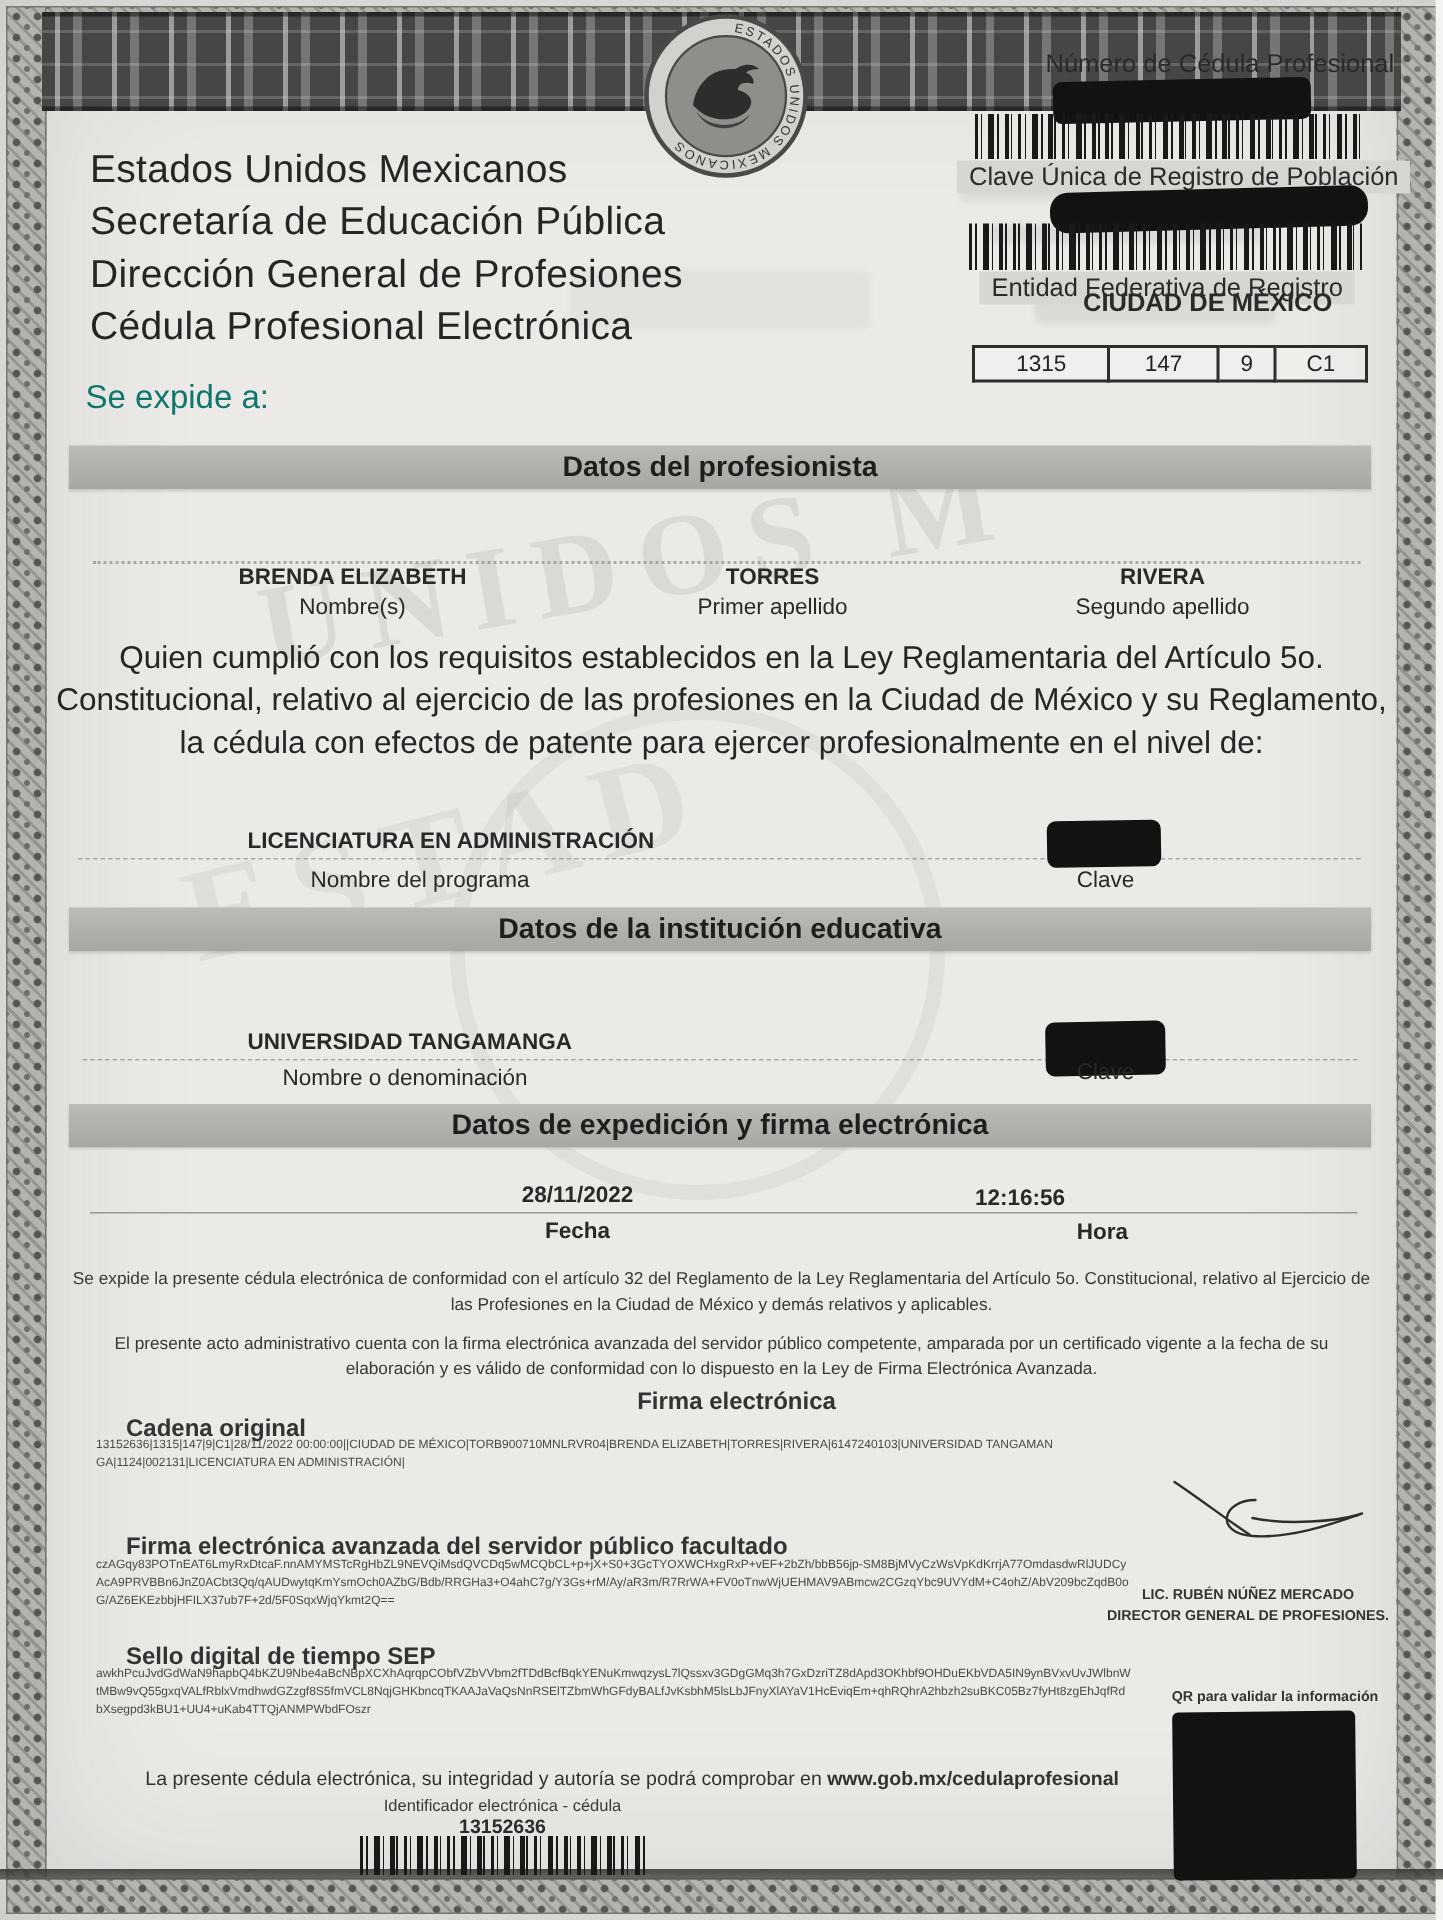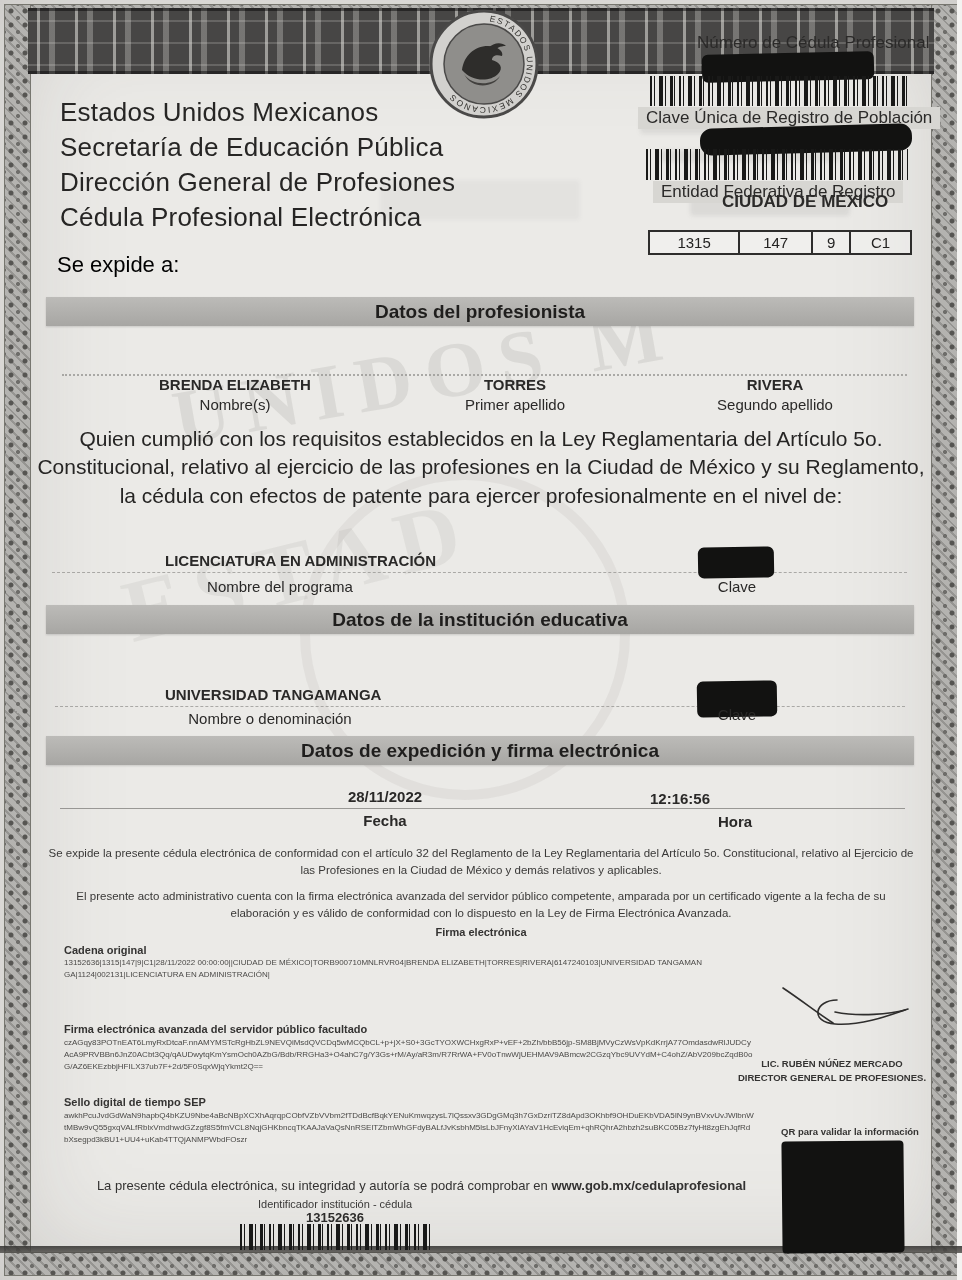--- a/index.html
+++ b/index.html
@@ -30,33 +30,33 @@
 
   
   .greca { position:absolute; left:28px; top:8px; width:906px; height:66px; background-color:#474645;
     background-image:
       repeating-linear-gradient(90deg, transparent 0 9px, rgba(228,227,222,.55) 9px 12px, transparent 12px 21px, rgba(228,227,222,.30) 21px 27px, transparent 27px 38px),
       repeating-linear-gradient(0deg, transparent 0 8px, rgba(228,227,222,.20) 8px 10px, transparent 10px 22px);
     box-shadow:inset 0 3px 0 rgba(0,0,0,.45), inset 0 -3px 0 rgba(0,0,0,.45); }
   .seal { position:absolute; left:428px; top:8px; width:112px; height:112px; }
 
   
-  .t { position:absolute; color:#000000; }
+  .t { position:absolute; color:#0f766e; }
   .hdr-line { left:60px; width:600px; font-size:26px; color:#262524; letter-spacing:.2px; }
   .sec-bar { position:absolute; left:46px; width:868px; height:29px;
     background:linear-gradient(#bcbbb8, #a7a6a3); display:flex; align-items:center; justify-content:center;
     font-size:19px; font-weight:bold; color:#1f1e1d; box-shadow:0 1px 2px rgba(0,0,0,.15); }
   .rt-label { position:absolute; font-size:17px; color:#2b2a29; }
   .hl { background:#d7d6d2; padding:1px 8px; }
   .dotline { position:absolute; border-bottom:2px dotted #9a9996; opacity:.8; }
   .solidline { position:absolute; border-bottom:2px solid #7d7c79; opacity:.75; }
   .value { font-weight:bold; font-size:15px; color:#2a2928; }
   .flabel { font-size:15px; color:#2a2928; }
   .small-legal { position:absolute; font-size:11.5px; line-height:1.45; text-align:center; color:#393837; }
-  .tinyhead { position:absolute; font-size:11px; font-weight:bold; color:#34珍3332; color:#343332; }
+  .tinyhead { position:absolute; font-size:16px; font-weight:bold; color:#34珍3332; color:#343332;padding-left:20px; }
   .blob { position:absolute; font-size:8px; line-height:1.5; color:#4a4947; word-break:break-all; }
 
   
   .barcode { position:absolute; background:
     repeating-linear-gradient(90deg,
       #191918 0 2px, transparent 2px 4px,
       #191918 4px 5px, transparent 5px 9px,
       #191918 9px 13px, transparent 13px 15px,
       #191918 15px 16px, transparent 16px 20px,
       #191918 20px 23px, transparent 23px 24px,
@@ -196,17 +196,17 @@
   </svg>
   <div class="sig-block" style="left:742px; top:1058px; width:180px; font-size:9.5px;">LIC. RUBÉN NÚÑEZ MERCADO</div>
   <div class="sig-block" style="left:736px; top:1072px; width:192px; font-size:9.5px;">DIRECTOR GENERAL DE PROFESIONES.</div>
 
   <div class="sig-block" style="left:760px; top:1126px; width:180px; font-size:9.5px;">QR para validar la información</div>
   <div class="redact" style="left:782px; top:1141px; width:122px; height:112px; border-radius:4px; transform:rotate(-.6deg);"></div>
 
   <div class="t" style="left:66px; top:1178px; width:680px; font-size:13px; text-align:right; color:#333231;">
     <span>La presente cédula electrónica, su integridad y autoría se podrá comprobar en </span><span style="font-weight:bold;">www.gob.mx/cedulaprofesional</span>
   </div>
-  <div class="t" style="left:170px; top:1198px; width:330px; font-size:11px; text-align:center; color:#3a3938;">Identificador institución - cédula</div>
+  <div class="t" style="left:170px; top:1198px; width:330px; font-size:11px; text-align:center; color:#3a3938;">Identificador electrónica - cédula</div>
   <div class="t" style="left:170px; top:1210px; width:330px; font-size:13px; font-weight:bold; text-align:center; color:#2d2c2b;">13152636</div>
   <div class="barcode" style="left:240px; top:1224px; width:190px; height:26px;"></div>
 
 </div>
 
 </body></html>

